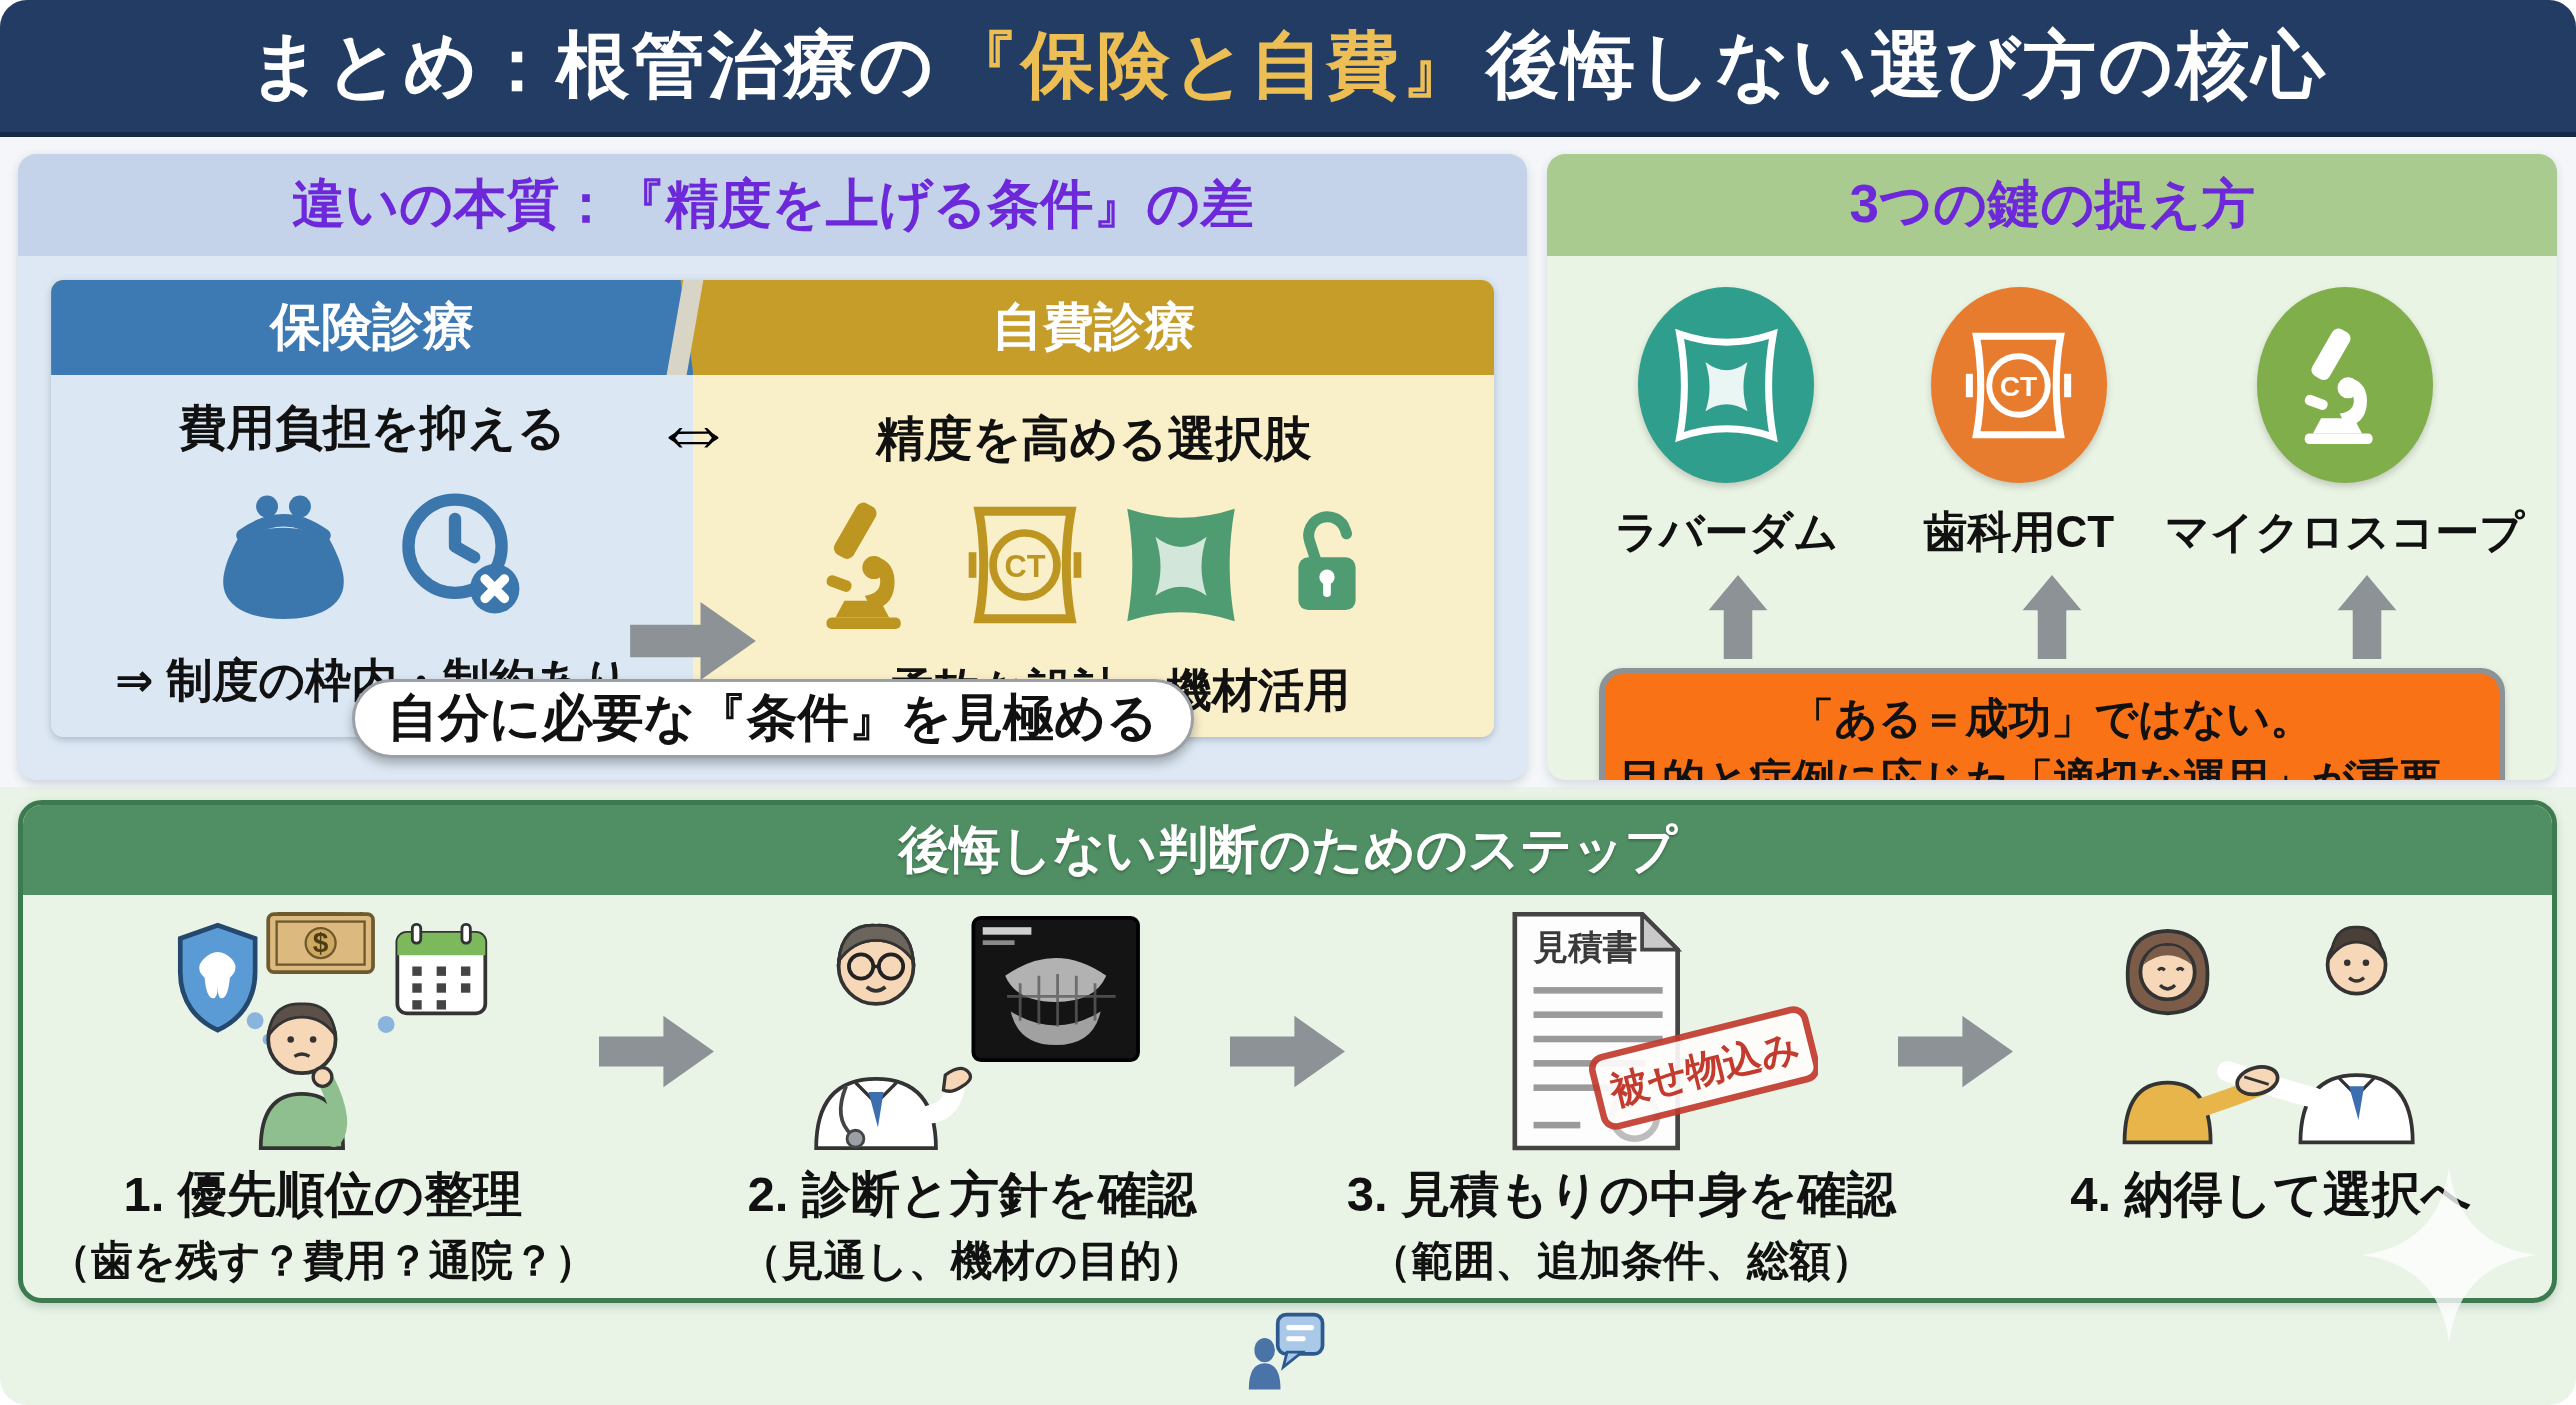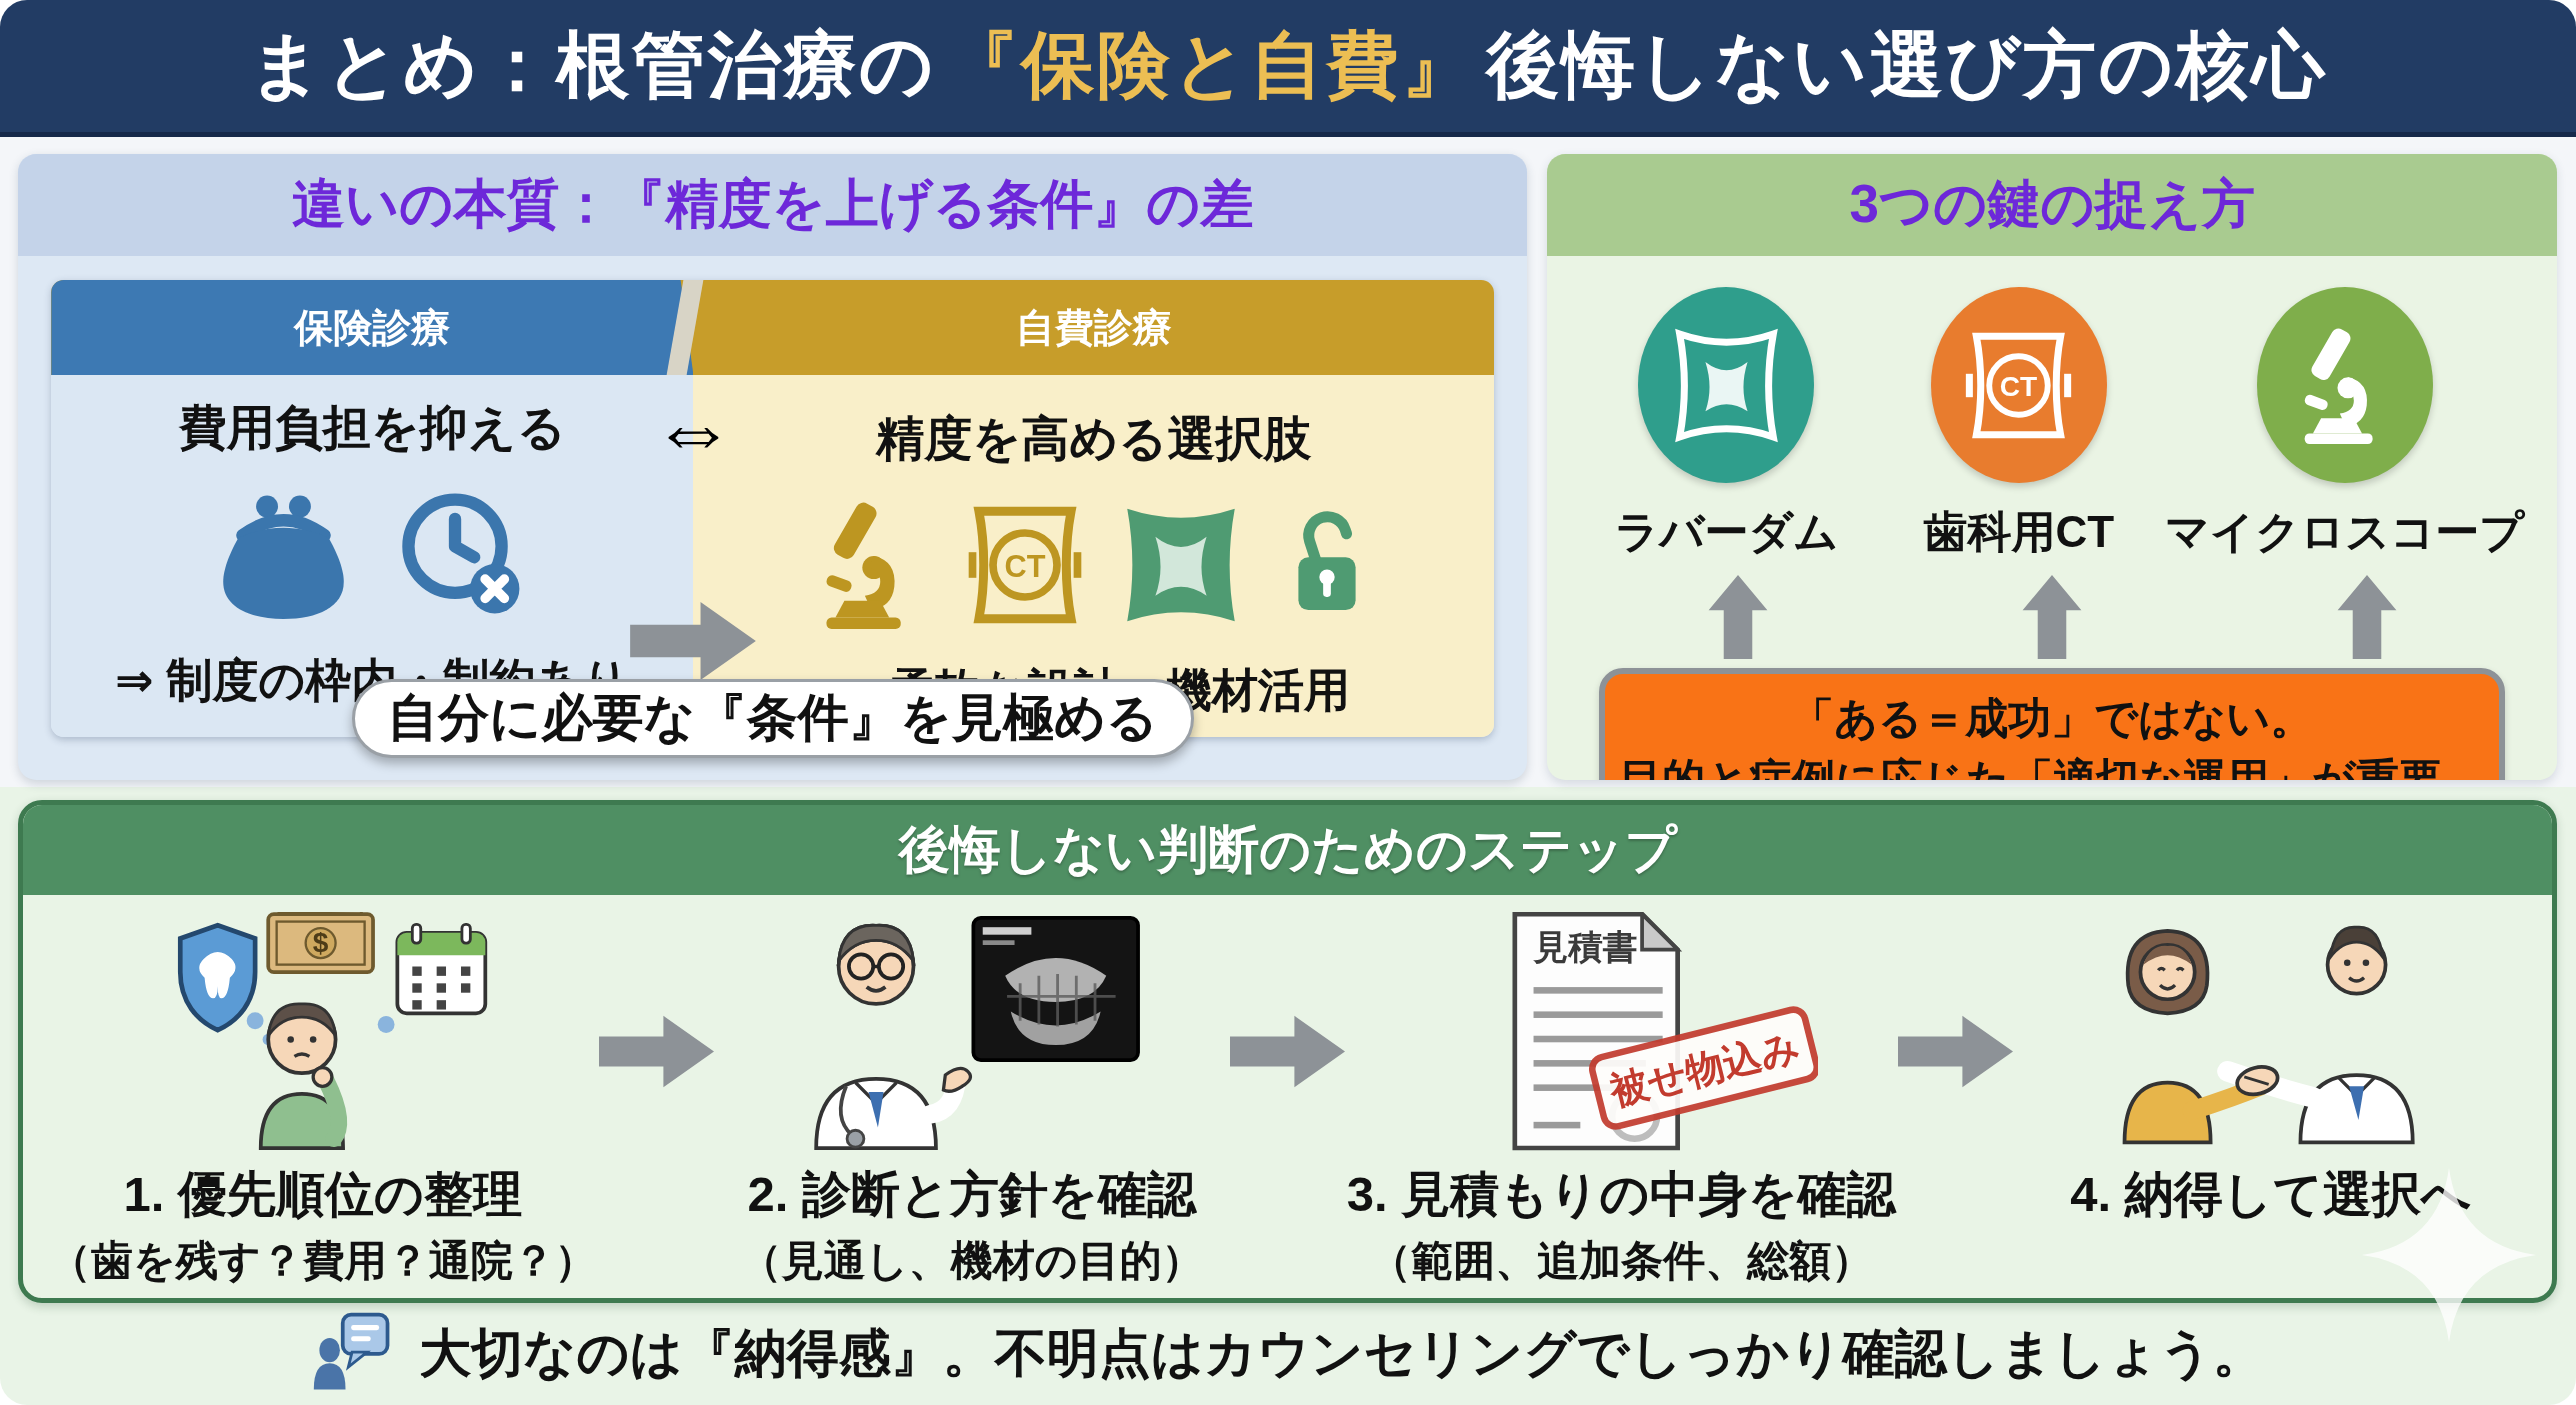--- a/index.html
+++ b/index.html
@@ -28,21 +28,21 @@
   .panel-keys { flex:1; background:#eaf4e4; box-shadow:0 3.7px 9.1px rgba(40,60,90,.15); }
   .panel-head {
     height:102px; display:flex; align-items:center; justify-content:center;
     font-size:53px; font-weight:bold; color:#6d28d9;
   }
   .panel-head.blue  { background:#c4d3e9; }
   .panel-head.green { background:#a9cb90; }
   
   .compare-card { position:relative; margin:24px 33px 0; height:457px; border-radius:12.8px; overflow:hidden; box-shadow:0 2.7px 7.3px rgba(40,60,90,.25); }
   .col-heads { position:relative; display:flex; height:95px; background:#c79d2a; }
-  .col-head { display:flex; align-items:center; justify-content:center; font-size:39px; font-weight:bold; color:#fff; }
+  .col-head { display:flex; align-items:center; justify-content:center; font-size:51px; font-weight:bold; color:#fff; }
   .col-head.ins { width:44.5%; background:#3d79b3; clip-path:polygon(0 0,98% 0,100% 100%,0 100%); }
   .col-head.self { flex:1;text-align:center; }
   .seam { position:absolute; left:43.2%; top:0; width:20px; height:95px; background:#d8d4c6; transform:skewX(-10deg); }
   .col-bodies { display:flex; height:362px; }
   .col-body { display:flex; flex-direction:column; align-items:center; padding-top:14.6px; }
   .col-body.ins { width:44.5%; background:#dbe7f3; }
   .col-body.self { flex:1; background:#f9efc9;justify-content:center; }
   .col-sub { height:77px; display:flex; align-items:center; font-size:48px; font-weight:bold; }
   .icon-row { height:179px; display:flex; align-items:center; gap:40px; }
   .icon-row.self-icons { gap:27.4px; }
@@ -441,21 +441,20 @@
     <span>
       <svg width="84" height="84" viewBox="0 0 90 90">
         <rect x="34" y="4" width="48" height="42" rx="9" fill="#aac8e8" stroke="#2d5a8e" stroke-width="4"></rect>
         <polygon points="44,44 60,44 40,60" fill="#aac8e8" stroke="#2d5a8e" stroke-width="3"></polygon>
         <rect x="43" y="15" width="30" height="5.5" rx="2.5" fill="#fff"></rect>
         <rect x="43" y="27" width="21" height="5.5" rx="2.5" fill="#fff"></rect>
         <ellipse cx="20" cy="42" rx="11" ry="13" fill="#4a74a8"></ellipse>
         <path d="M3 84 q0 -28 17 -28 q17 0 17 28 z" fill="#4a74a8"></path>
       </svg>
     </span>
-    <p>大切なのは『納得感』。不明点はカウンセリングでしっかり確認しましょう。</p>
   </footer>
 
   <span class="sparkle">
     <svg width="174" height="174" viewBox="0 0 100 100">
       <path d="M50 0 Q56 44 100 50 Q56 56 50 100 Q44 56 0 50 Q44 44 50 0 Z" fill="#ffffff"></path>
     </svg>
   </span>
 
 </div>
 

